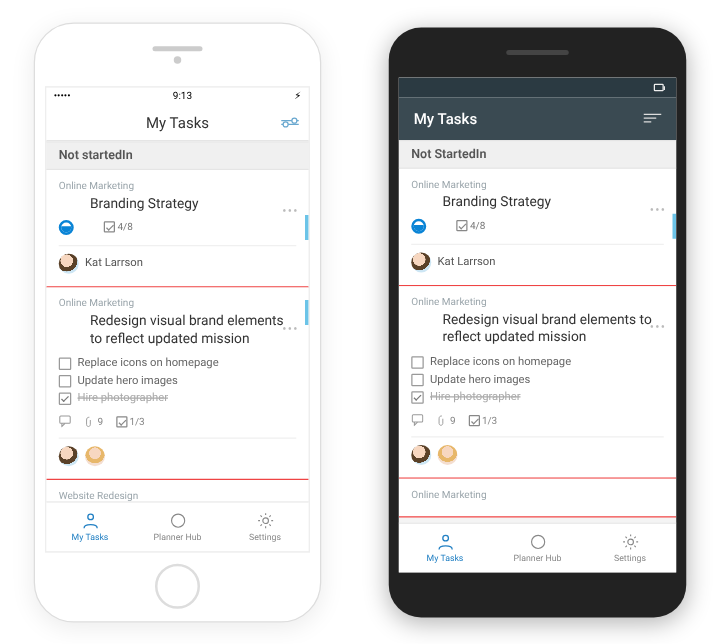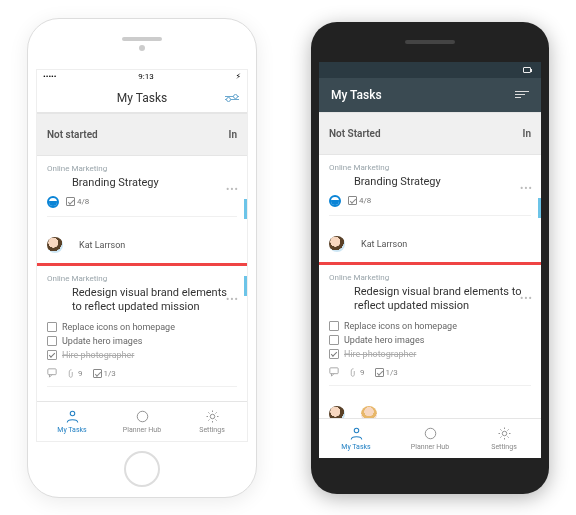--- a/index.html
+++ b/index.html
@@ -17,33 +17,33 @@
   .ios-status .left, .ios-status .right { display:flex; gap:3px; align-items:center; }
   .and-status { height:16px; background:#2b3a42; display:flex; justify-content:flex-end; align-items:center; padding:0 6px; gap:4px; }
   .and-status .batt { width:8px; height:6px; border:1px solid #eee; border-radius:1px; position:relative; }
   .and-status .batt::after { content:""; position:absolute; right:-2px; top:1px; width:1px; height:3px; background:#eee; }
   .and-status .time { color:#eee; font-size:8px; }
   .ios-header { background:#fff; border-bottom:1px solid #e5e5e5; padding:7px 8px; display:flex; justify-content:center; align-items:center; position:relative; }
   .ios-header .title { font-size:12px; color:#333; }
   .ios-header .filter { position:absolute; right:8px; }
   .and-header { background:#3a4a52; padding:10px 12px; display:flex; justify-content:space-between; align-items:center; }
   .and-header .title { color:#fff; font-size:12px; font-weight:500; }
-  .section-hdr { background:#f0f0f0; padding:15px 10px; font-size:10px; color:#555; font-weight:600; border-bottom:1px solid #e5e5e5; border-top:1px solid #e5e5e5; display:flex; justify-content:space-between; }
+  .section-hdr { background:#f0f0f0; padding:5px 10px; font-size:10px; color:#555; font-weight:600; border-bottom:1px solid #e5e5e5; border-top:1px solid #e5e5e5; display:flex; }
   .feed { flex:1; overflow:hidden; }
-  .card { background:#fff; border-bottom:3px solid #ef4444; padding:8px 10px 10px 10px; position:relative; }
+  .card { background:#fff; border-bottom:1px solid #ef4444; padding:8px 10px 10px 10px; position:relative; }
   .card .proj { font-size:8px; color:#9aa5ab; margin-bottom:3px; }
   .card .title { font-size:11px; color:#333; line-height:1.3; margin-bottom:6px;padding-left:25px; }
-  .meta { display:flex; align-items:center; gap:7px; font-size:8px; color:#777; }
+  .meta { display:flex; align-items:center; gap:24px; font-size:8px; color:#777; }
   .bucket-dot { width:12px; height:12px; border-radius:50%; border:2px solid #0a84d6; position:relative; overflow:hidden; }
   .bucket-dot::after { content:""; position:absolute; left:-1px; bottom:-1px; width:14px; height:6px; background:#0a84d6; }
   .chk-count { display:flex; align-items:center; gap:2px; }
   .chk-ico { width:9px; height:9px; border:1px solid #888; border-radius:1px; position:relative; }
   .chk-ico::after { content:""; position:absolute; left:1px; top:2px; width:5px; height:2px; border-left:1px solid #888; border-bottom:1px solid #888; transform:rotate(-45deg); }
   .more { position:absolute; right:8px; top:28px; color:#bbb; font-size:10px; letter-spacing:1px; }
-  .assignees { display:flex; gap:16px; margin-top:8px; border-top:1px solid #f0f0f0; padding-top:20px; }
+  .assignees { display:flex; gap:5px; margin-top:8px; border-top:1px solid #f0f0f0; padding-top:6px; }
   .avatar { width:16px; height:16px; border-radius:50%; display:inline-block; }
   .av1 { background: radial-gradient(circle at 40% 35%, #f7d7c0 0 35%, #5a4128 36% 60%, #cde6f4 61% 100%); }
   .av2 { background: radial-gradient(circle at 50% 35%, #f7d7c0 0 35%, #e7b76a 36% 60%, #f4ded0 61% 100%); }
   .name { font-size:9px; color:#555; align-self:center; }
   .checklist { margin:4px 0 6px 0; }
   .ci { display:flex; align-items:flex-end; gap:5px; font-size:9px; color:#666; padding:2px 0; }
   .ci .box { width:10px; height:10px; border:1px solid #999; border-radius:1px; flex-shrink:0; position:relative; }
   .ci.done .box::after { content:""; position:absolute; left:1px; top:2px; width:5px; height:2px; border-left:1px solid #777; border-bottom:1px solid #777; transform:rotate(-45deg); }
   .ci.done .lbl { text-decoration:line-through; color:#aaa; }
   .card-meta2 { display:flex; gap:10px; align-items:center; font-size:8px; color:#888; margin-top:4px; }
@@ -142,20 +142,24 @@
               </span>
           </div>
           <div class="more">•••</div>
           <div class="assignees">
             <span class="avatar av1"></span>
             <span class="avatar av2"></span>
           </div>
           <div class="right-marker" style="top:20px"></div>
         </div>
 
+        <div class="card">
+          <div class="proj">Website Redesign</div>
+
+        </div>
       </div>
 
       <div class="tabbar">
         <div class="tab active">
           <svg viewBox="0 0 20 20">
               <circle cx="10" cy="6" r="3" fill="none" stroke="currentColor" stroke-width="1.4"></circle>
               <path d="M3 18 C3 13 17 13 17 18" fill="none" stroke="currentColor" stroke-width="1.4"></path>
             </svg>
           <span>My Tasks</span>
         </div>

